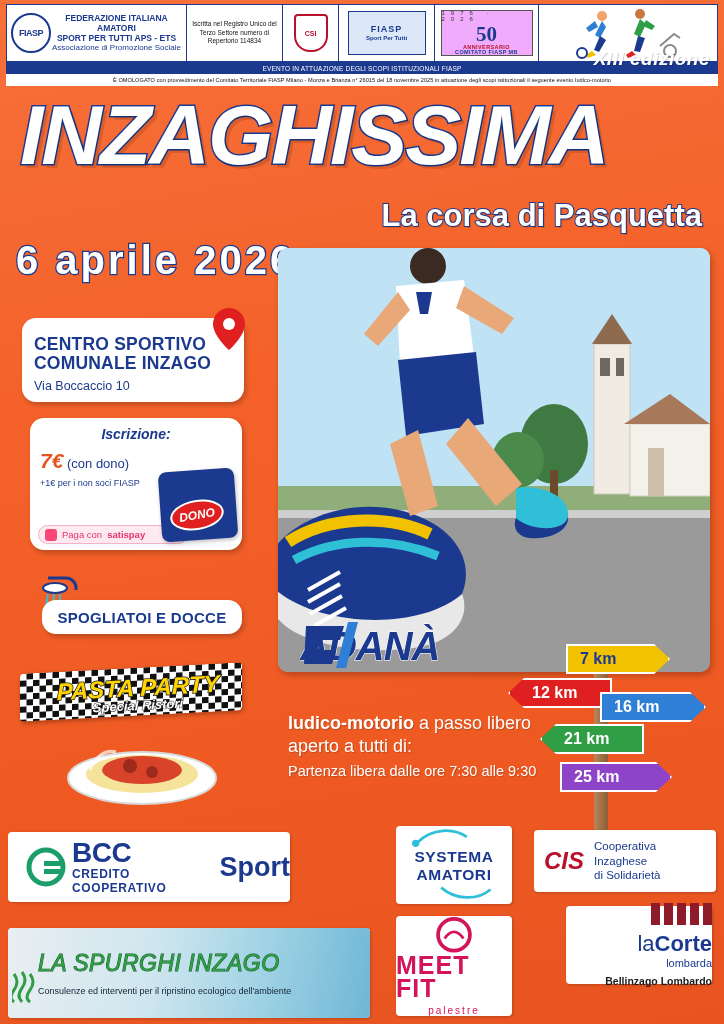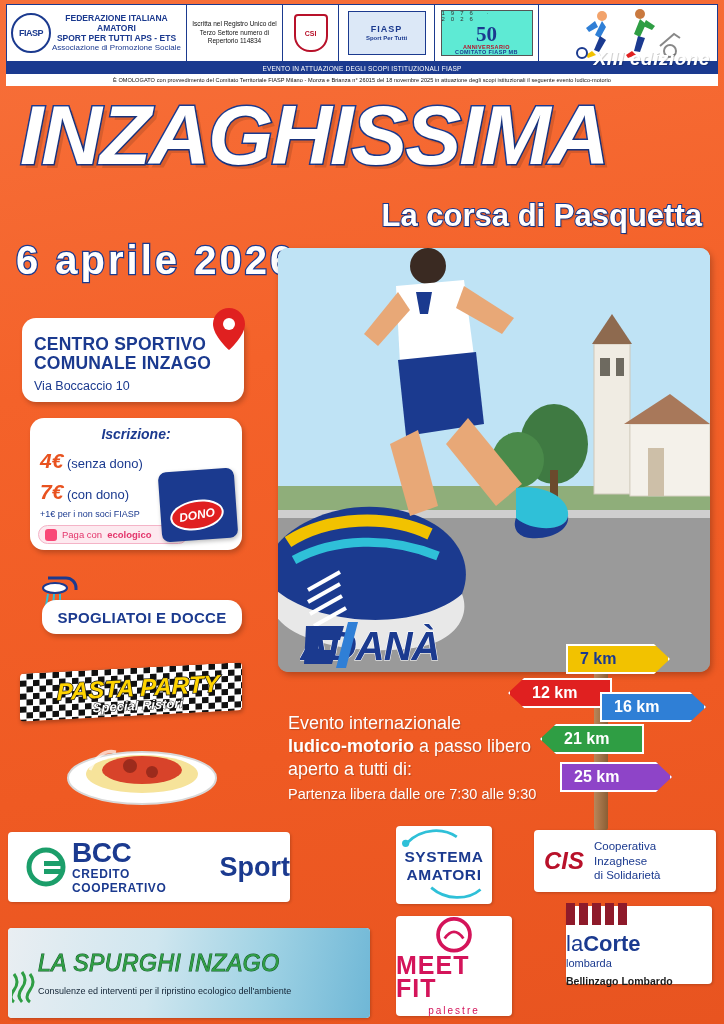--- a/index.html
+++ b/index.html
@@ -48,21 +48,21 @@
   }
 
   .fiasp-blue-box {
     width: 78px; height: 44px; background: #dce8f7; border: 1px solid #1b3a8f;
     display:flex; flex-direction: column; align-items:center; justify-content:center;
     font-size: 6px; color: #1b3a8f; font-weight: bold; line-height: 1.2;
   }
   .fiasp-blue-box .big { font-size: 9px; letter-spacing: 1px; }
 
   .anniv {
-    width: 92px; height: 46px; border: 1px solid #555; background:#5eead4;
+    width: 92px; height: 46px; border: 1px solid #555; background:#f0abfc;
     display:flex; flex-direction:column; align-items:center; justify-content:center;
     line-height: 1.05;
   }
   .anniv .yrs { font-size: 6px; color:#333; letter-spacing: 6px; }
   .anniv .num { font-size: 21px; font-weight: bold; color:#1b3a8f; font-family:"Liberation Serif", serif; }
   .anniv .sub { font-size: 5.5px; color:#b8112a; font-weight:bold; letter-spacing:0.4px; }
   .anniv .sub2 { font-size: 5.5px; color:#1b3a8f; font-weight:bold; letter-spacing:0.4px; }
 
   
   .notice-bar {
@@ -222,33 +222,33 @@
   
   .sp { position: absolute; background: #ffffff; border-radius: 4px; box-shadow: 1px 1px 3px rgba(0,0,0,0.2); }
 
   .sp-bcc { left: 8px; top: 832px; width: 282px; height: 70px; display:flex; align-items:center; }
   .bcc-mark { width: 40px; height: 40px; margin-left: 18px; flex-shrink:0; }
   .bcc-txt { margin-left: 6px; }
   .bcc-txt .b1 { font-size: 28px; font-weight: bold; color: #1b3a8f; letter-spacing:-0.5px; line-height:1; }
   .bcc-txt .b2 { font-size: 12px; color: #1b3a8f; letter-spacing: 0.6px; font-weight: bold; }
   .bcc-milano { font-size: 27px; font-weight: bold; color: #1b3a8f; margin-left: 22px; }
 
-  .sp-systema { left: 396px; top: 826px; width: 96px; height: 78px; display:flex; flex-direction:column; align-items:center; justify-content:center; }
+  .sp-systema { left: 396px; top: 826px; width: 116px; height: 78px; display:flex; flex-direction:column; align-items:center; justify-content:center; }
   .sp-systema .s1 { font-size: 15.5px; font-weight: bold; color: #1b3a8f; letter-spacing: 0.6px; }
   .sp-systema .s2 { font-size: 15.5px; font-weight: bold; color: #1b3a8f; letter-spacing: 0.6px; }
 
   .sp-cis { left: 534px; top: 830px; width: 182px; height: 62px; display:flex; align-items:center; padding-left: 10px; }
   .cis-mark { font-size: 24px; font-weight: bold; font-style: italic; color: #b8112a; }
   .cis-txt { margin-left: 10px; font-size: 11.5px; color: #1b3a8f; line-height: 1.25; }
 
   .sp-meetfit { left: 396px; top: 916px; width: 116px; height: 100px; display:flex; flex-direction:column; align-items:center; justify-content:center; }
   .meet-word { font-size: 25px; font-weight: bold; color: #d4145a; letter-spacing: 1px; line-height: 0.95; }
   .meet-sub { font-size: 10px; color: #d4145a; letter-spacing: 2px; margin-top: 4px; }
 
-  .sp-corte { left: 566px; top: 906px; width: 146px; height: 78px; display:flex; flex-direction:column; align-items:flex-start; justify-content:center; }
+  .sp-corte { left: 566px; top: 906px; width: 146px; height: 78px; display:flex; flex-direction:column; align-items:flex-end; justify-content:center; }
   .corte-bars { display:flex; gap:4px; margin-bottom: 6px; }
   .corte-bars i { display:block; width: 9px; height: 22px; background:#8e1a2a; }
   .corte-name { font-size: 22px; color: #1b3a8f; }
   .corte-name b { font-weight: bold; }
   .corte-sub { font-size: 11px; color: #1b3a8f; }
   .corte-loc { font-size: 10.5px; font-weight: bold; color: #1b1b1b; margin-top: 6px; }
 
   .sp-spurghi { left: 8px; top: 928px; width: 362px; height: 90px; overflow:hidden; }
   .spurghi-bg { position:absolute; inset:0; background: linear-gradient(100deg,#e9eef2 0%, #cfe6ef 40%, #9fd2e4 70%, #6fb7d6 100%); }
   .spurghi-name { position:absolute; left: 30px; top: 22px; font-size: 23px; font-weight: normal; font-style: italic; color: #2f9e44; -webkit-text-stroke: 1px #145c2a; paint-order: stroke fill; letter-spacing: 0.5px; }
@@ -406,32 +406,28 @@
   <div class="pin">
     <svg width="34" height="46" viewBox="0 0 34 46">
       <path d="M17 2 C26 2 33 9 33 18 C33 30 17 44 17 44 C17 44 1 30 1 18 C1 9 8 2 17 2 Z" fill="#e02020"></path>
       <circle cx="17" cy="18" r="6" fill="#ffffff"></circle>
     </svg>
   </div>
 
   <div class="panel iscr">
     <div class="head">Iscrizione:</div>
     <div class="row">
-      <span class="price">4€</span>
-      <span>(senza dono)</span>
-    </div>
-    <div class="row">
       <span class="price">7€</span>
       <span>(con dono)</span>
     </div>
     <div class="small">+1€ per i non soci FIASP</div>
     <div class="satispay">
       <span class="sq"></span>
       <span>Paga con</span>
-      <b>ecologico</b>
+      <b>satispay</b>
     </div>
   </div>
 
   <div class="dono-box"></div>
   <div class="dono-badge">DONO</div>
 
   <div class="shower">
     <svg width="46" height="40" viewBox="0 0 46 40">
       <path d="M6 6 h18 a10 10 0 0 1 10 10 v2" stroke="#1b3a8f" stroke-width="3" fill="none"></path>
       <ellipse cx="13" cy="16" rx="12" ry="5" fill="#ffffff" stroke="#1b3a8f" stroke-width="2"></ellipse>
@@ -454,21 +450,20 @@
       <ellipse cx="88" cy="58" rx="74" ry="26" fill="#ffffff" stroke="#d8d8d8" stroke-width="2"></ellipse>
       <ellipse cx="88" cy="54" rx="56" ry="19" fill="#f6e39a"></ellipse>
       <ellipse cx="88" cy="50" rx="40" ry="14" fill="#d8432a"></ellipse>
       <circle cx="76" cy="46" r="7" fill="#9c2b1c"></circle>
       <circle cx="98" cy="52" r="6" fill="#9c2b1c"></circle>
       <path d="M36 50 q10 -22 26 -18" stroke="#ffffff" stroke-width="3" fill="none" opacity="0.7"></path>
     </svg>
   </div>
 
   <div class="evento">
-    <div>Evento internazionale</div>
     <div>
       <b>ludico-motorio</b><span> a passo libero</span>
     </div>
     <div>aperto a tutti di:</div>
     <span class="small">Partenza libera dalle ore 7:30 alle 9:30</span>
   </div>
 
   <div class="signpost-pole"></div>
   <div class="sign right sign-7">7 km</div>
   <div class="sign left  sign-12">12 km</div>

